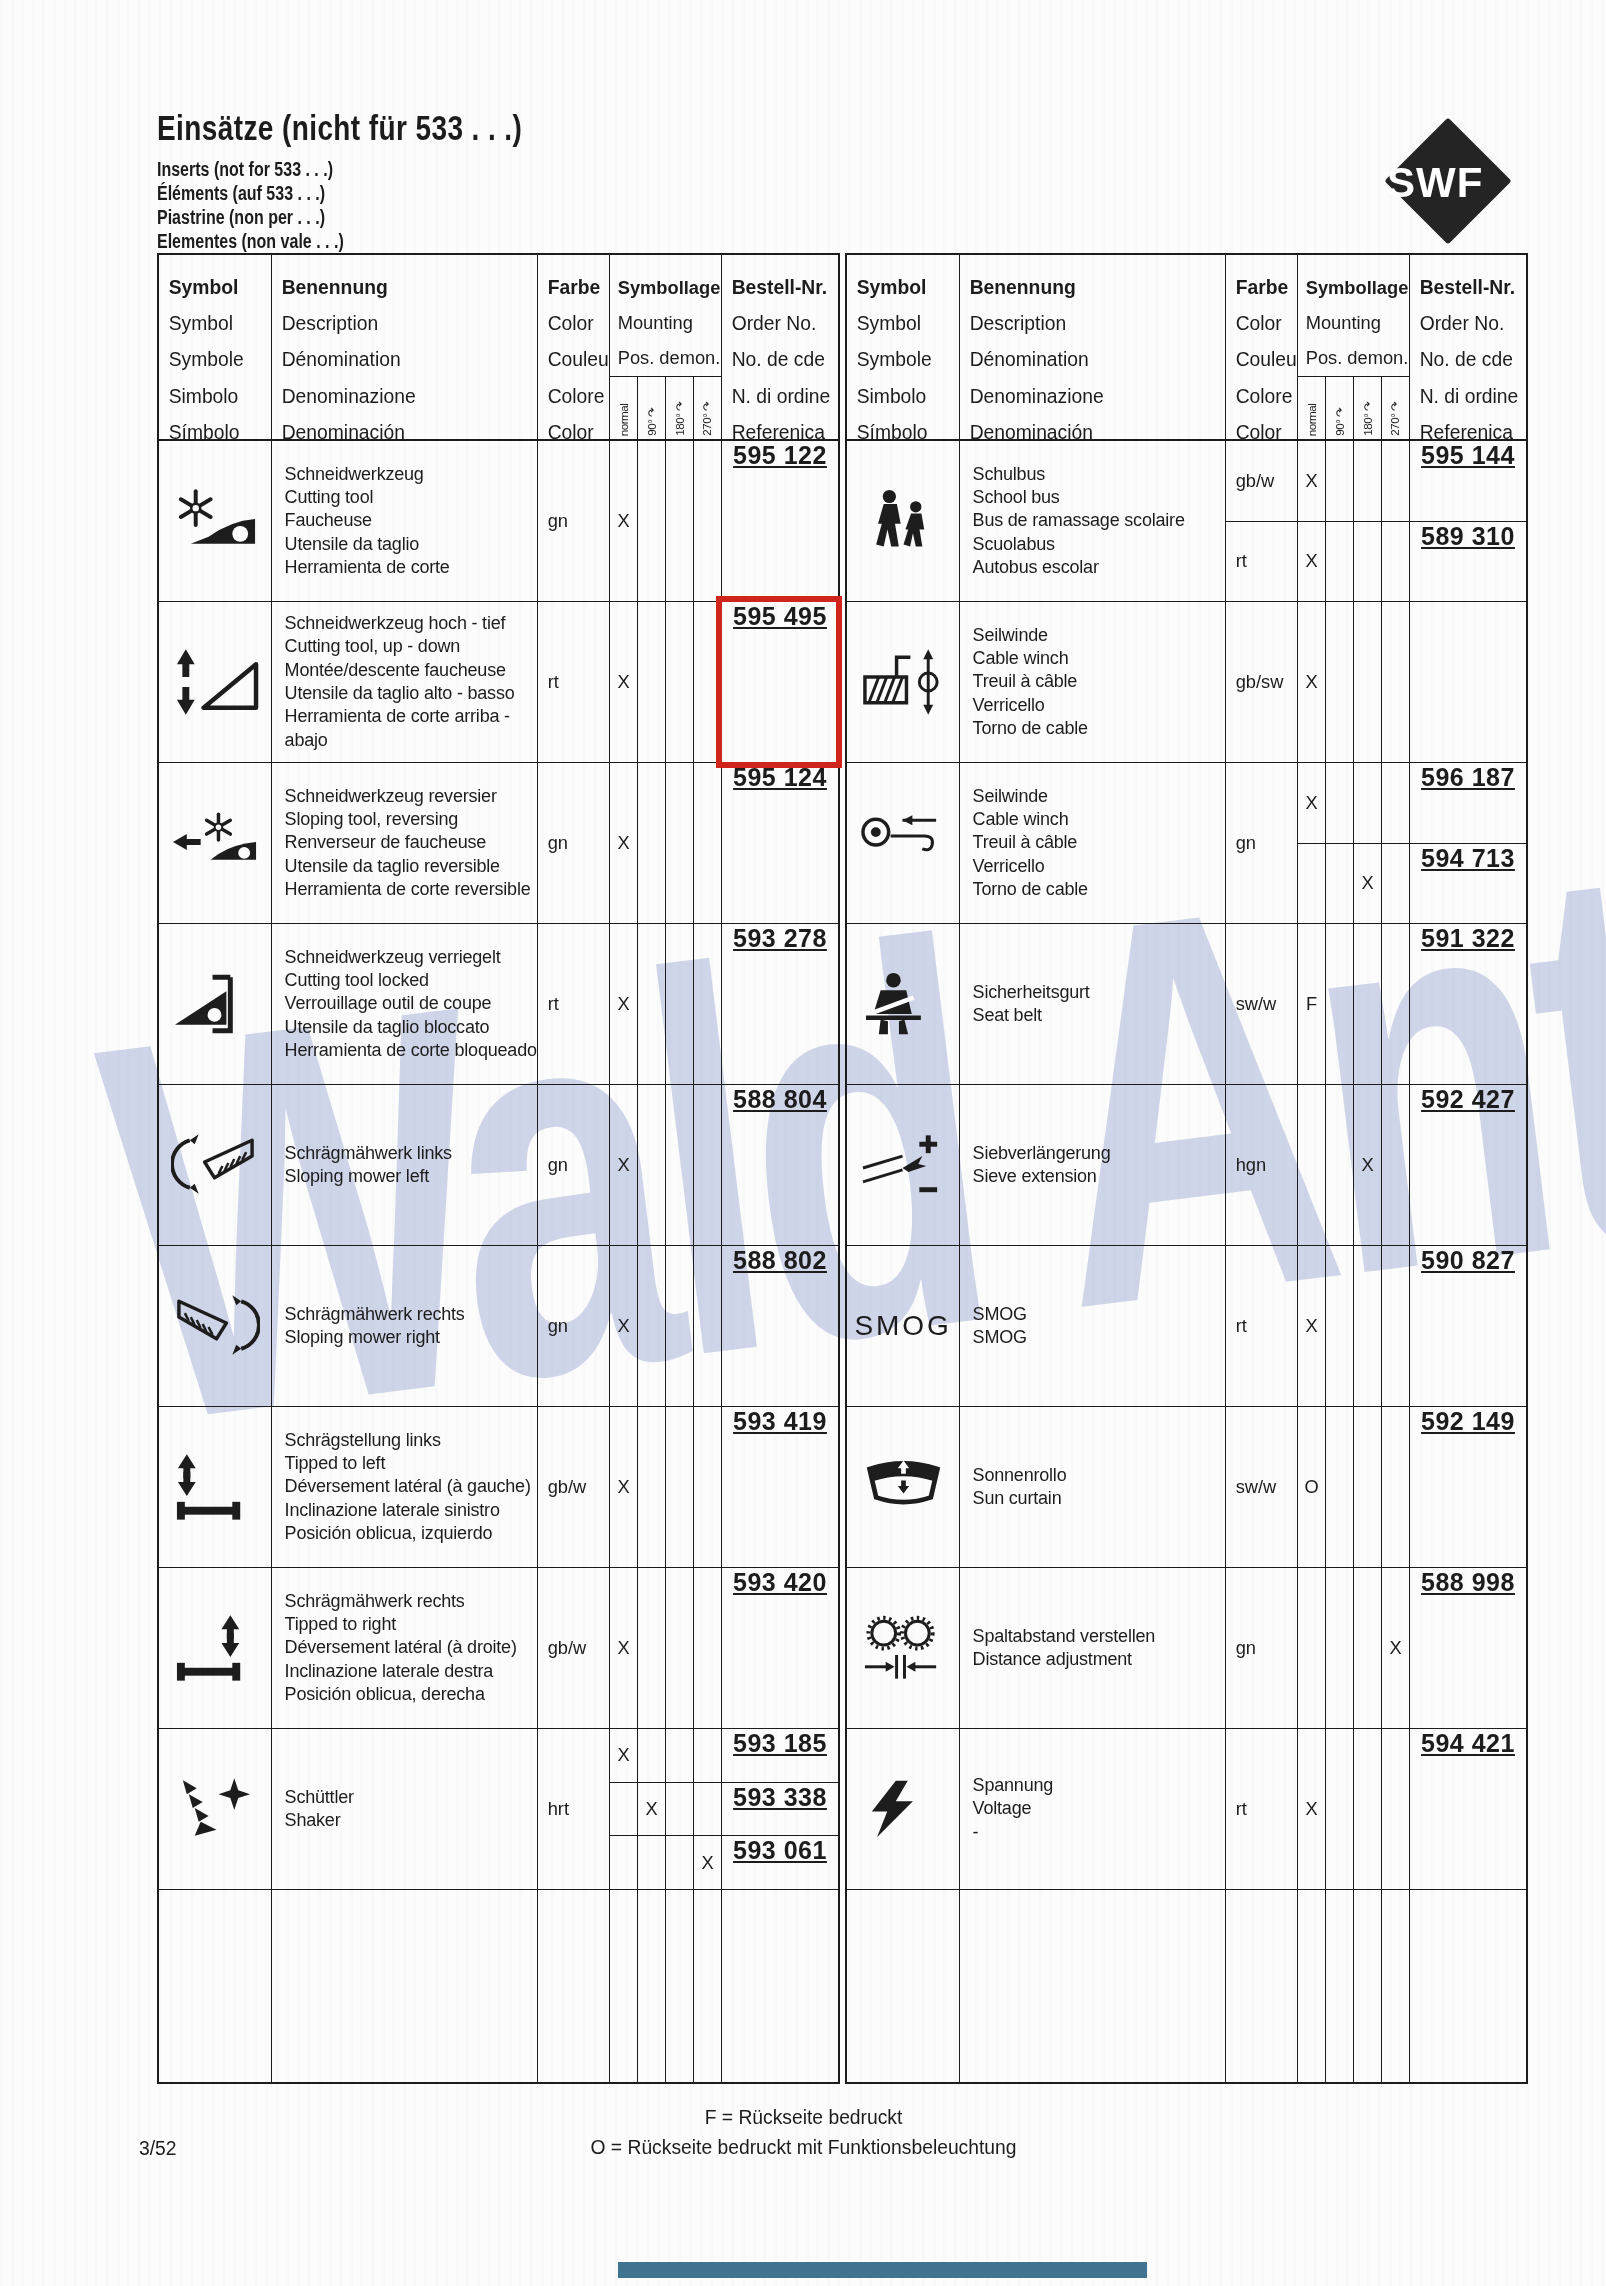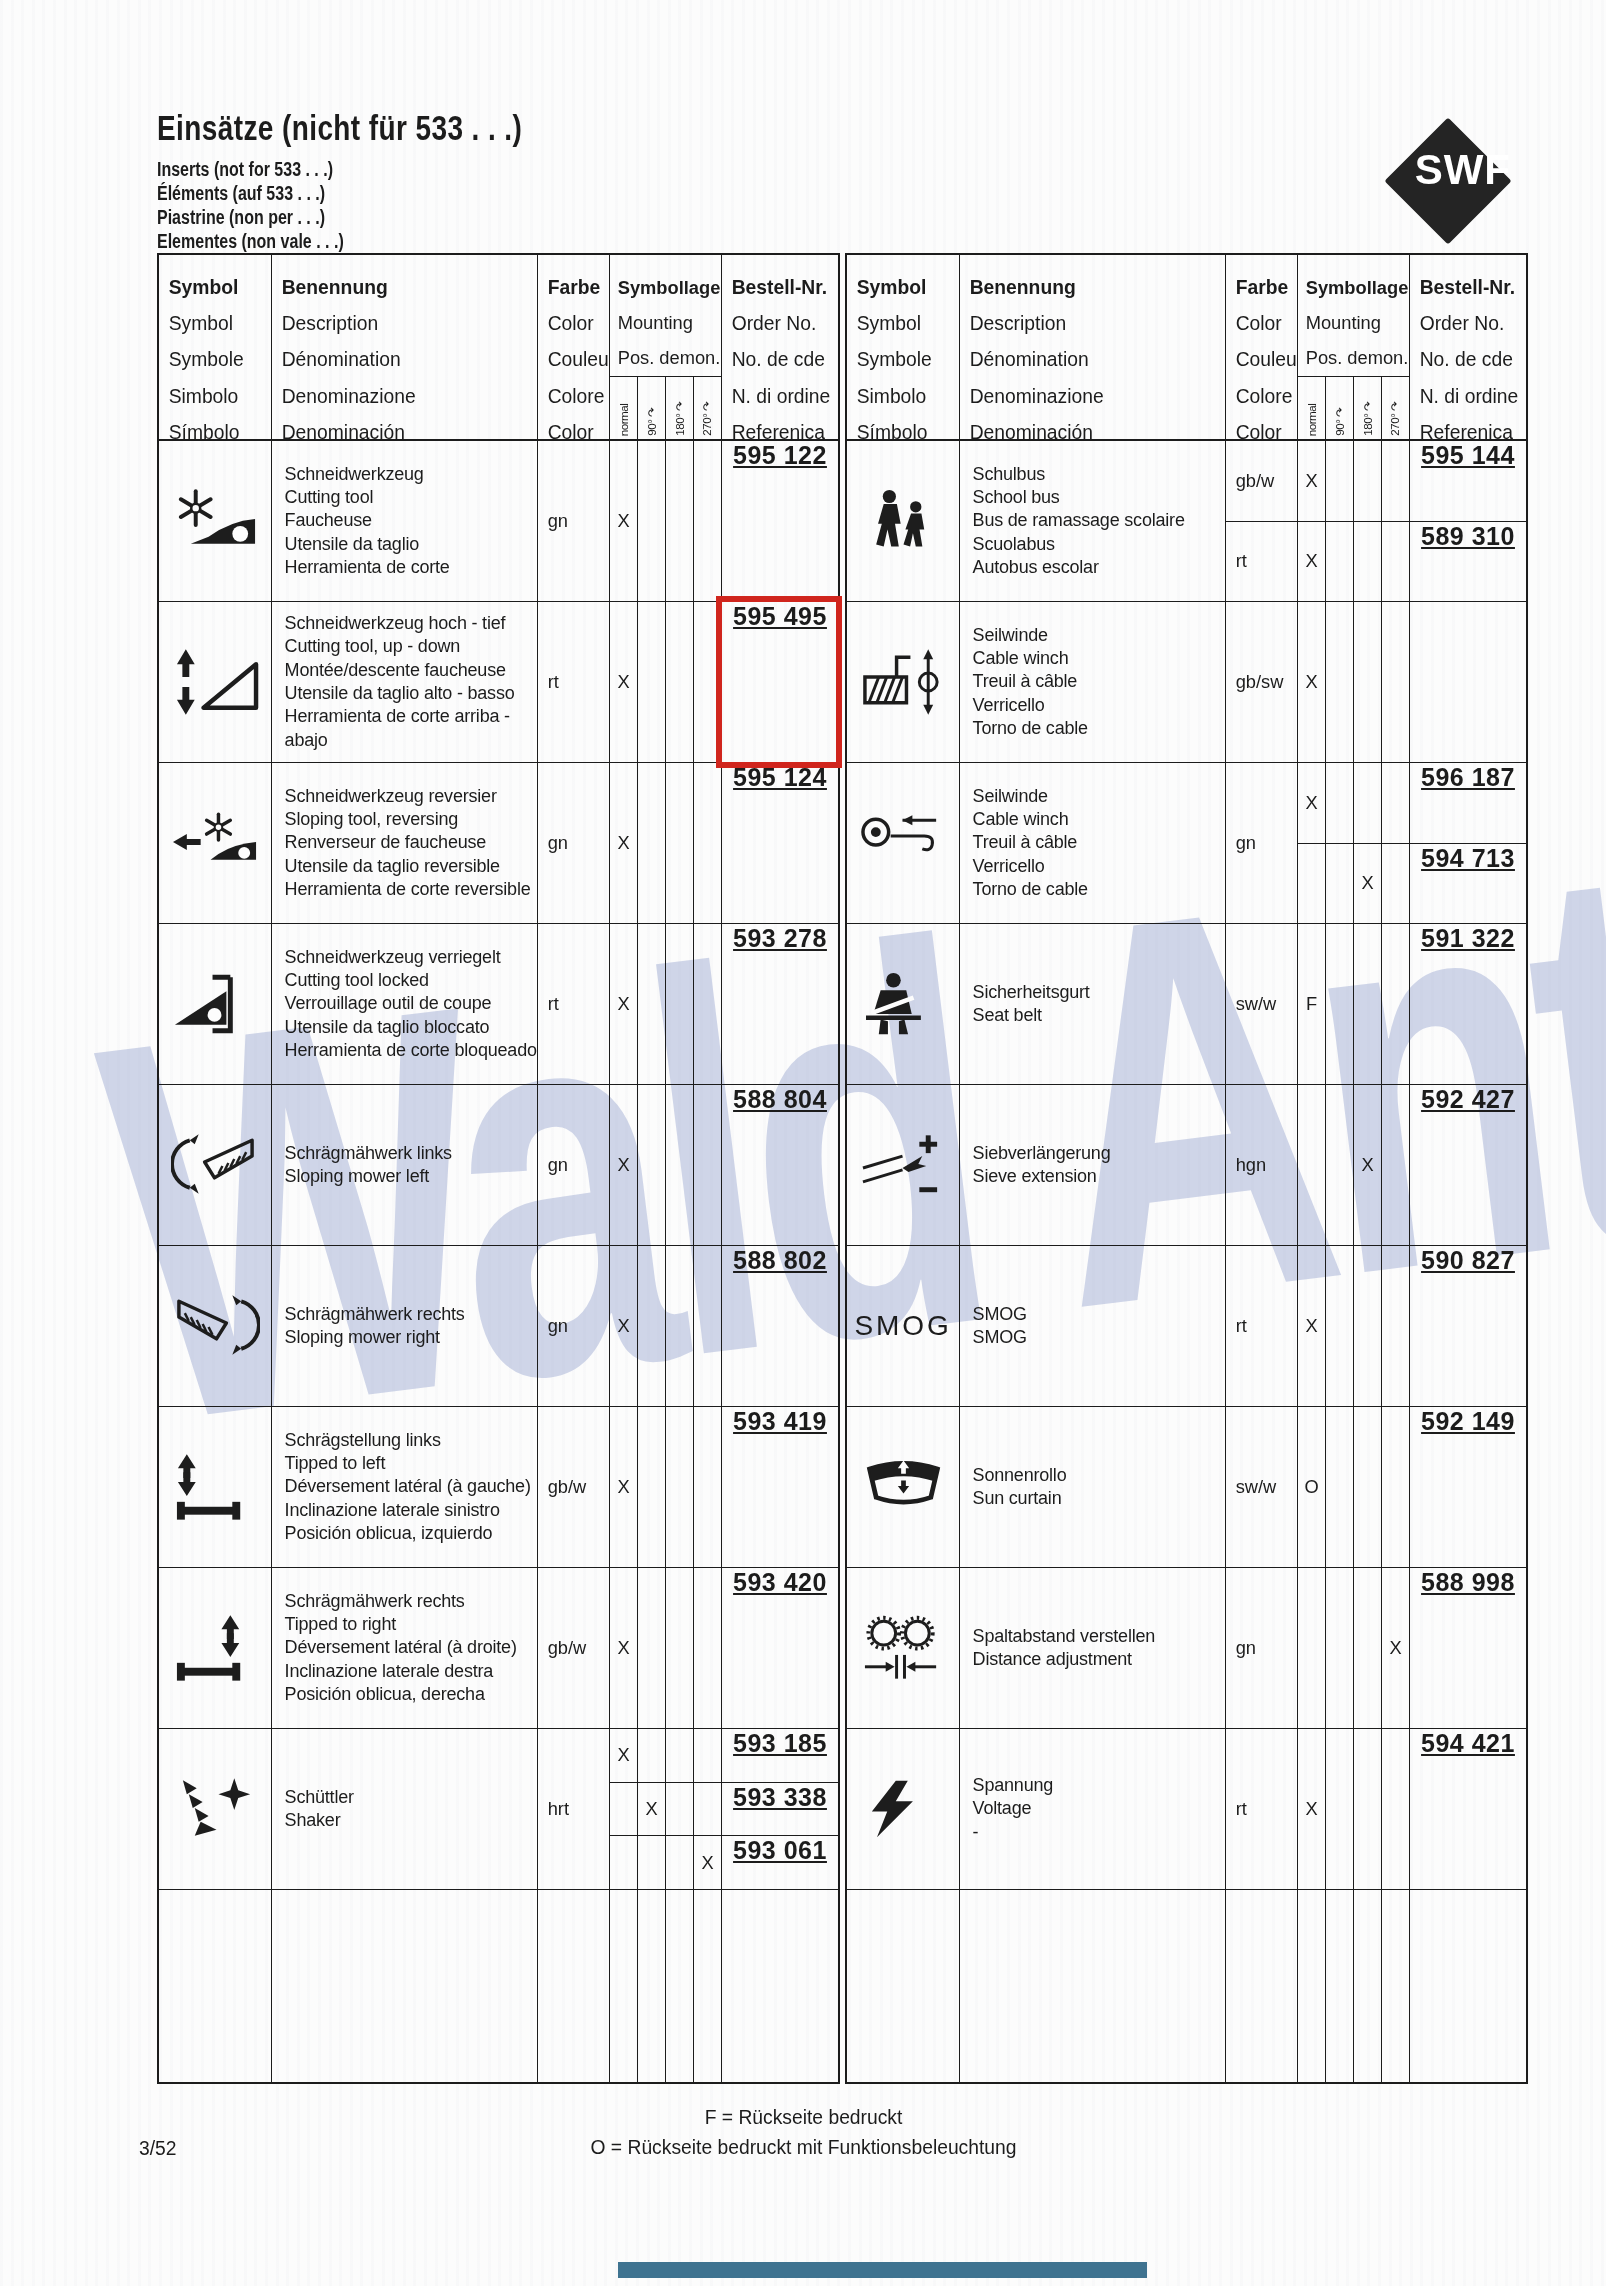--- a/index.html
+++ b/index.html
@@ -15,21 +15,21 @@
     font-size:541px; font-weight:bold; line-height:1; white-space:nowrap;
     letter-spacing:-19.3px; color:rgba(139,155,203,0.40);
     transform:rotate(-7deg) scaleX(0.72); transform-origin:left center;
     pointer-events:none;
   }
   .title-block{position:absolute; left:157px; top:108px; z-index:3; transform:scaleX(0.80); transform-origin:left top;}
   .title-block h1{margin:0 0 8.7px 0; font-size:35px; letter-spacing:0.5px;}
   .title-block .sub{font-size:20px; font-weight:bold; line-height:1.2;}
   .logo{position:absolute; left:1387px; top:118px; width:124px; height:126px; z-index:3;}
   .logo .diamond{position:absolute; left:16.4px; top:18.3px; width:90px; height:90px; background:#242424; transform:rotate(45deg); border-radius:2.9px;}
-  .logo .logo-text{position:absolute; left:0; top:28px; width:124px; text-align:right; color:#ffffff; font-size:42px; font-weight:bold; letter-spacing:1px;}
+  .logo .logo-text{position:absolute; left:0; top:41px; width:124px; text-align:left; color:#ffffff; font-size:42px; font-weight:bold; letter-spacing:1px;}
 
   .table{
     position:absolute; top:253px; width:683px; height:1831px; z-index:2;
     border:2.4px solid #1c1c1c; box-sizing:border-box;
     display:flex; flex-direction:column;
   }
   .table.left{left:157px;} .table.right{left:845px;}
 
   .thead{display:flex; height:186px; flex:none; border-bottom:2.4px solid #1c1c1c; box-sizing:border-box;}
   .th{box-sizing:border-box; padding:8.7px 0 0 9.7px; font-size:19.3px; line-height:1.26; overflow:hidden;}

